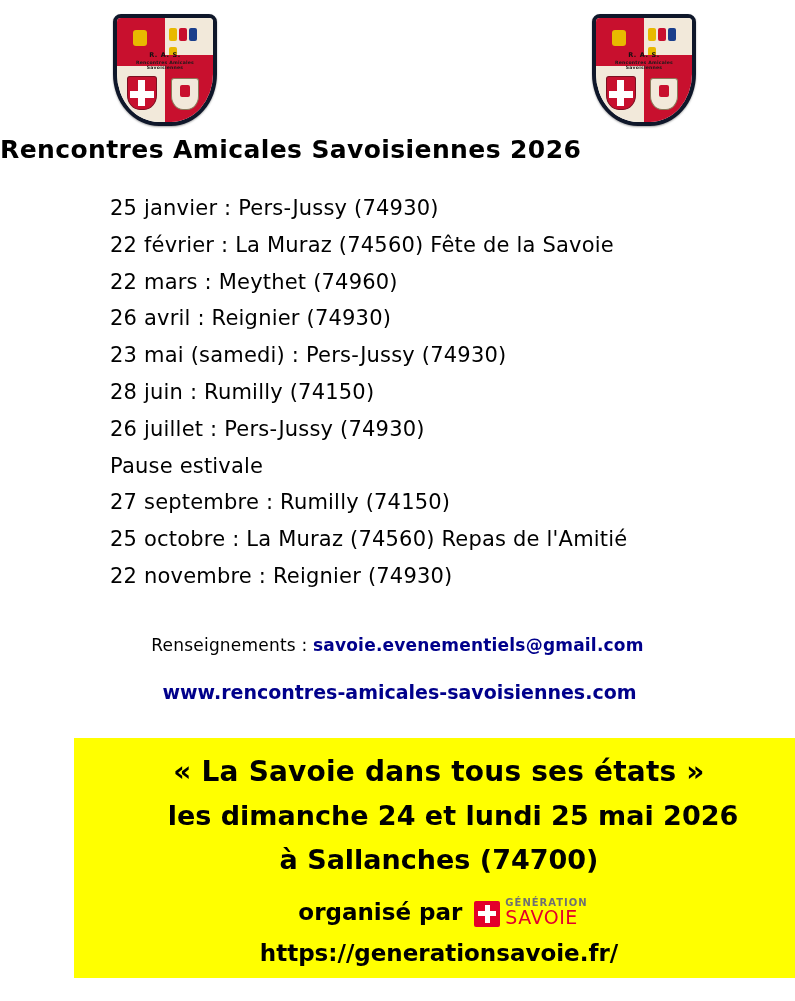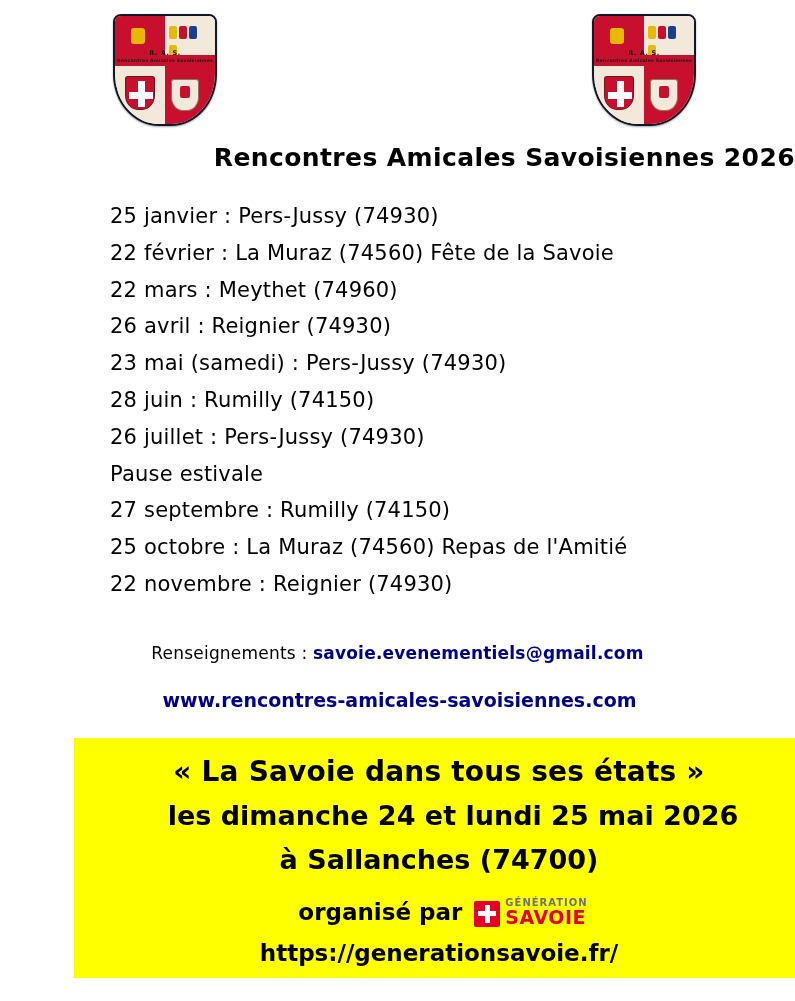--- a/index.html
+++ b/index.html
@@ -33,21 +33,21 @@
     width: 104px;
     height: 112px;
   }
   .crest.left { left: 113px; }
   .crest.right { left: 592px; }
 
   .crest-shape {
     position: absolute;
     inset: 0;
     background: #ffffff;
-    border: 2px solid #0f172a;
+    border: 4px solid #0f172a;
     border-radius: 8px 8px 46px 46px / 8px 8px 52px 52px;
     overflow: hidden;
     box-shadow: 0 1px 2px rgba(0,0,0,.35);
   }
   .q {
     position: absolute;
     width: 50%;
     height: 36%;
   }
   .q.tl { left: 0; top: 0; background: #c8102e; }
@@ -142,25 +142,25 @@
     top: 33px;
     text-align: center;
     font-size: 6.5px;
     font-weight: bold;
     color: #111;
     letter-spacing: .6px;
   }
 
   
   .doc-title {
-    text-align: right;
+    text-align: left;
     font-size: 25px;
     font-weight: bold;
     letter-spacing: 0.4px;
-    margin: 8px 0 14px 0;
+    margin: 0 0 14px 0;
     color: #000;
   }
 
   
   .dates {
     margin: 26px 0 0 0;
     padding: 0 0 0 110px;
     list-style: none;
   }
   .dates li {
@@ -267,21 +267,21 @@
     line-height: 1;
   }
   .gen-words .gw1 {
     font-size: 10px;
     font-weight: bold;
     letter-spacing: 1px;
     color: #6f7072;
   }
   .gen-words .gw2 {
     font-size: 19px;
-    font-weight: bold;
+    font-weight: normal;
     letter-spacing: .5px;
     color: #e3002b;
   }
   .yellow-box .b4 {
     font-size: 23px;
     font-weight: bold;
     margin-top: 6px;
   }
 </style>
 </head>

